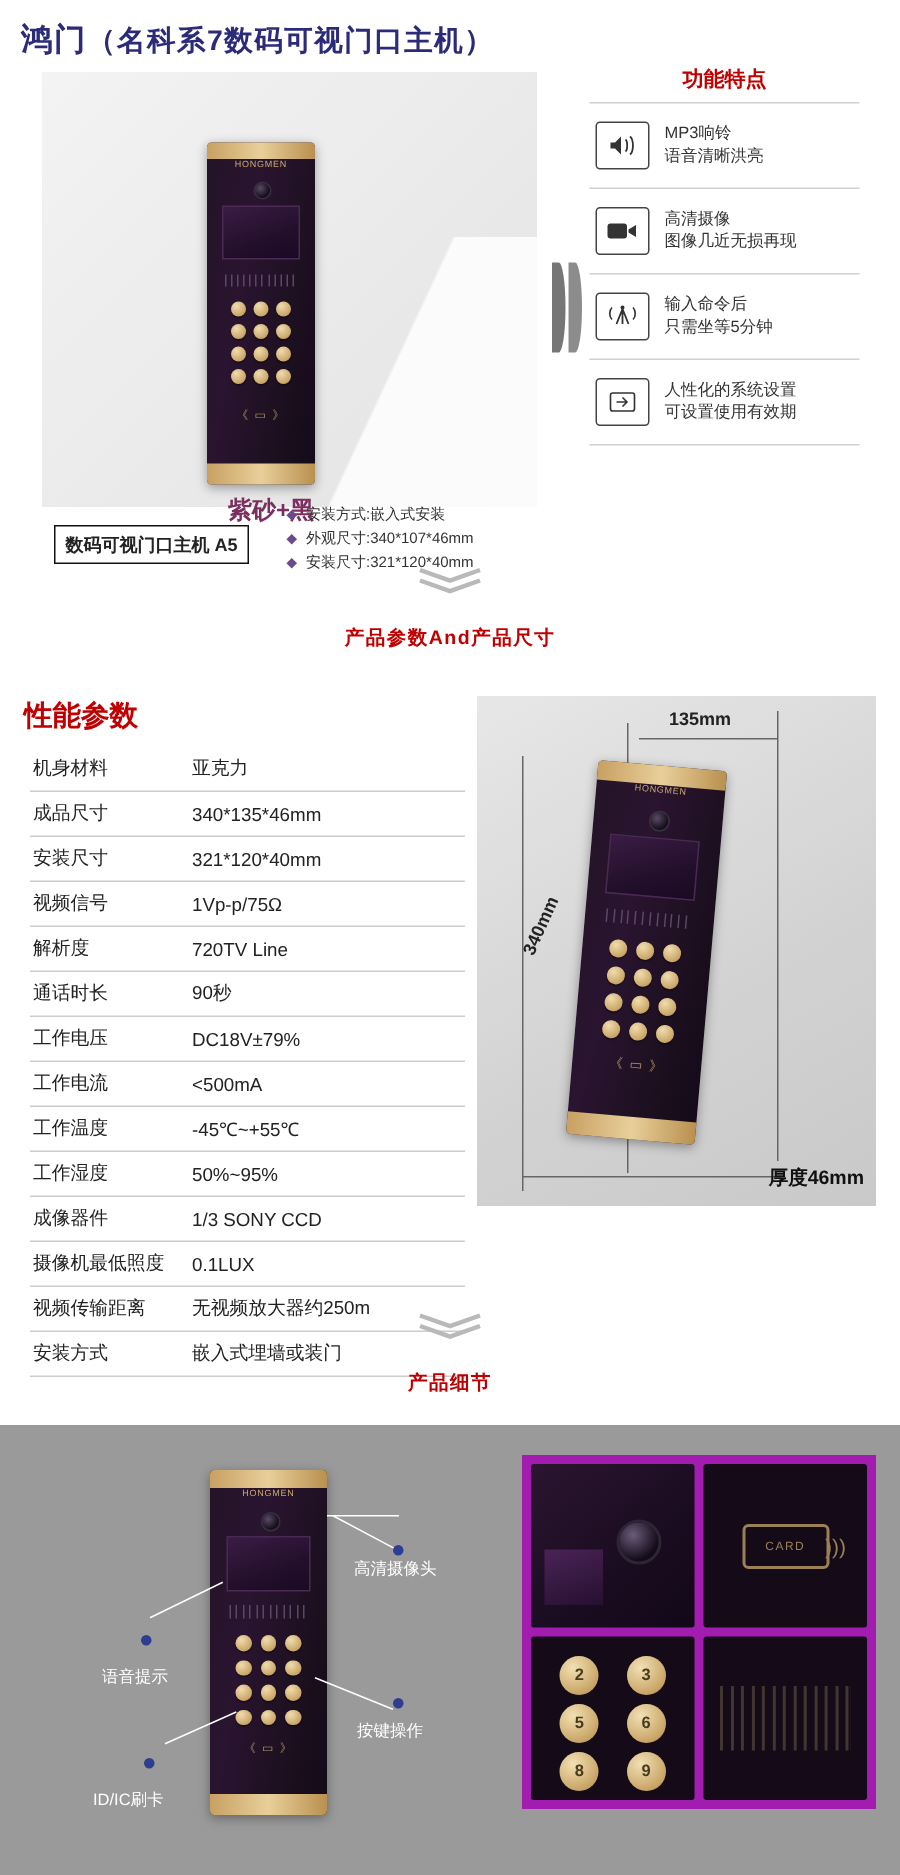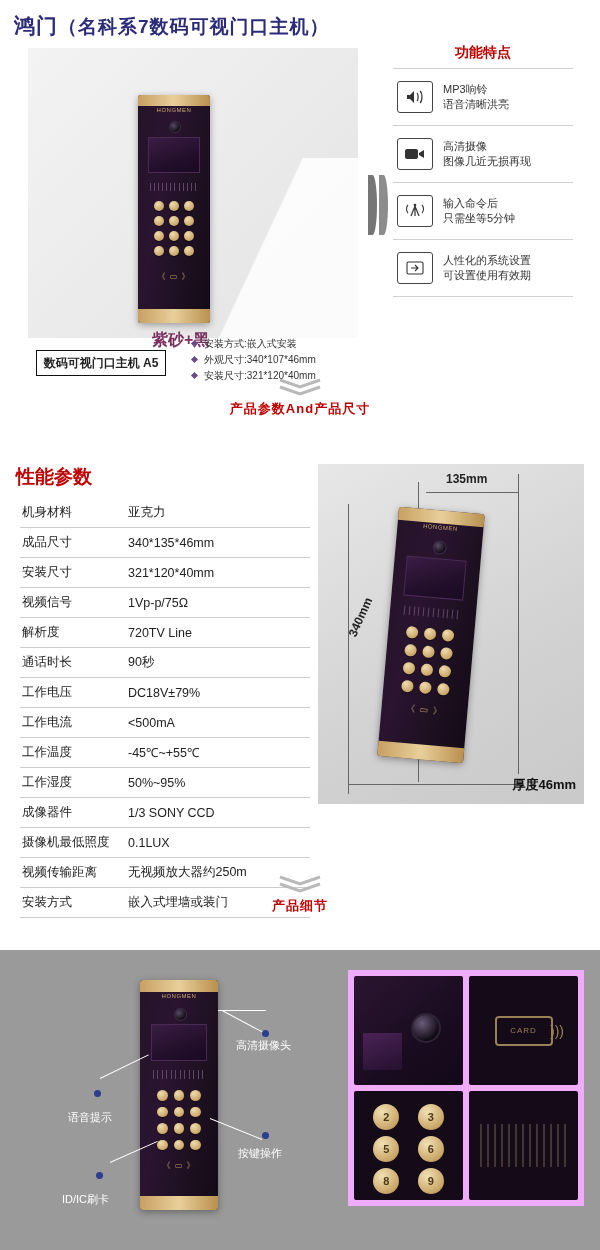--- a/index.html
+++ b/index.html
@@ -116,21 +116,21 @@
     width:34px;height:30px;border:1px solid #444;border-radius:3px;
     flex:0 0 34px;display:flex;align-items:center;justify-content:center;
     color:#333;
   }
   .feat-txt{font-size:11px;line-height:15px;color:#333;}
 
   
   .divider{position:absolute;width:600px;text-align:center;}
   .chev{display:block;margin:0 auto;width:46px;height:18px;}
   .divider-label{
-    margin-top:4px;font-size:13px;font-weight:bold;color:#c00000;letter-spacing:1px;
+    margin-top:20px;font-size:13px;font-weight:bold;color:#c00000;letter-spacing:1px;
   }
 
   
   .params{position:absolute;left:0;top:450px;width:600px;}
   .params-title{
     position:absolute;left:16px;top:14px;color:#c00000;font-size:19px;font-weight:bold;
   }
   table.spec{
     position:absolute;left:20px;top:48px;width:290px;border-collapse:collapse;
     font-size:12.5px;
@@ -152,21 +152,21 @@
 
   
   .details{position:absolute;left:0;top:950px;width:600px;height:300px;background:#9a9a9a;}
   .det-device{left:140px;top:30px;width:78px;height:230px;}
   .callout{position:absolute;font-size:11px;color:#fff;}
   .dot{position:absolute;width:7px;height:7px;border-radius:50%;background:#2d3d8f;}
   .lead{position:absolute;background:#ffffff;height:1px;transform-origin:left center;}
 
   .photo-grid{
     position:absolute;left:348px;top:20px;width:236px;height:236px;
-    background:#f0abfc;padding:6px;box-sizing:border-box;
+    background:#a21caf;padding:6px;box-sizing:border-box;
     display:grid;grid-template-columns:1fr 1fr;grid-template-rows:1fr 1fr;gap:6px;
   }
   .ph{position:relative;overflow:hidden;background:#140a18;border-radius:2px;}
   .ph.a{background:linear-gradient(140deg,#2b1530,#1a0c20 60%,#120818);}
   .ph .pcam{
     position:absolute;left:52%;top:34%;width:26px;height:26px;border-radius:50%;
     background:radial-gradient(circle at 35% 32%,#6b5b79,#120b18 70%);
     border:2px solid #2e2436;
   }
   .ph .pscreen{

